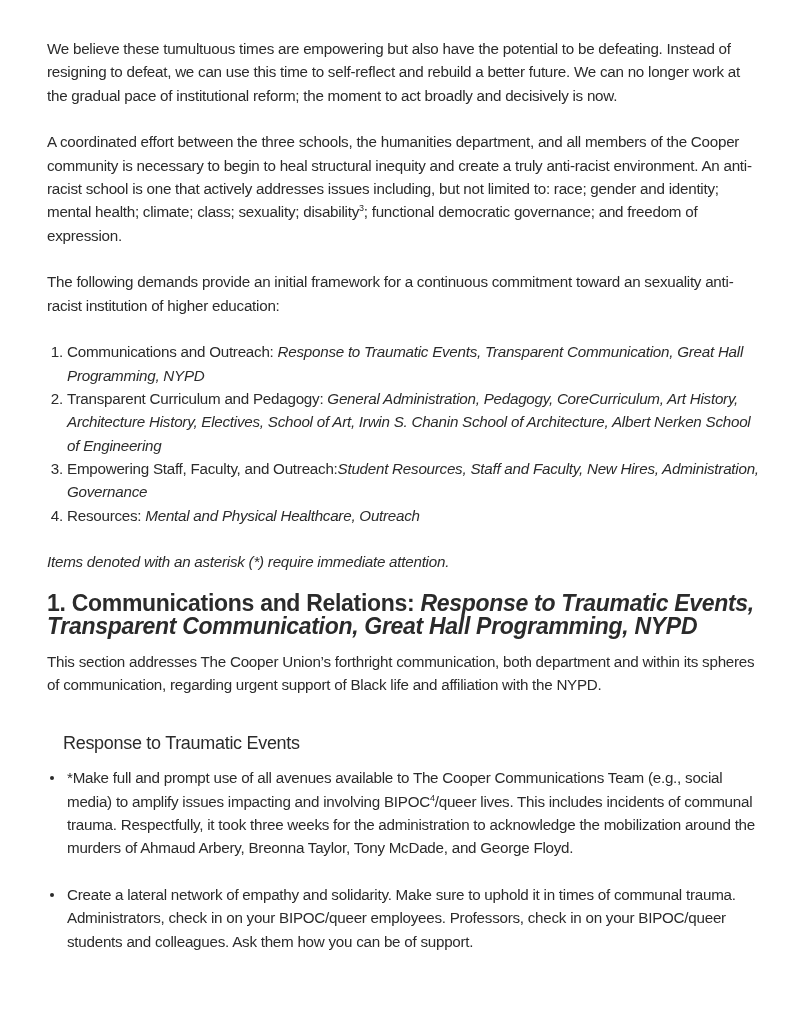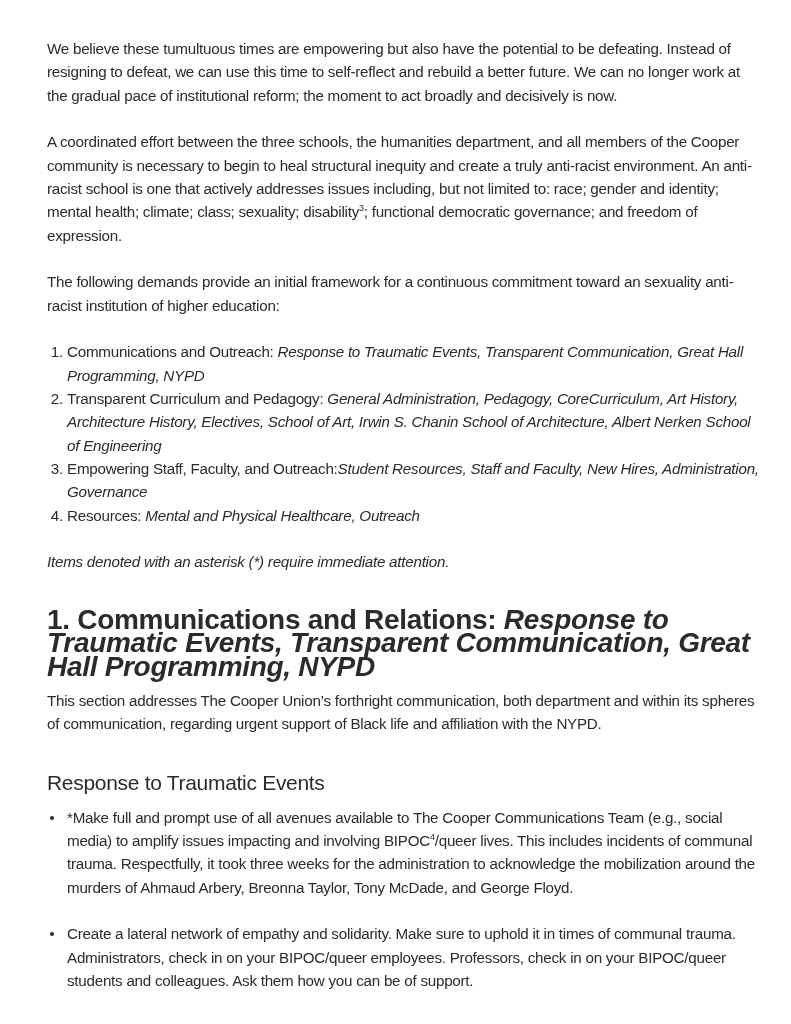--- a/index.html
+++ b/index.html
@@ -8,28 +8,28 @@
     font-family: "Liberation Sans", sans-serif;
     color: #2b2b2b;
   }
   .page { position: relative; padding: 37px 30px 0 47px; }
   p, li { font-size: 15.2px; line-height: 23.3px; letter-spacing: -0.25px; margin: 0; }
   p.para { margin-bottom: 23.5px; }
   sup { font-size: 9px; line-height: 0; vertical-align: 6px; }
   em { font-style: italic; }
   ol.demands { margin: 0 0 23.5px 0; padding-left: 20px; }
   ol.demands li { padding-left: 0; }
-  p.note { margin-bottom: 34px; }
+  p.note { margin-bottom: 18px; }
   h1.sec {
-    font-size: 28px; line-height: 23.5px; font-weight: bold; margin: 0 0 11px 0;
+    font-size: 23px; line-height: 23.5px; font-weight: bold; margin: 0 0 11px 0;
     color: #2b2b2b; letter-spacing: -0.3px;
   }
   h1.sec em { font-weight: bold; }
   p.sec-intro { margin-bottom: 34px; }
-  h2.sub { font-size: 21px; font-weight: normal; line-height: 26px; margin: 0 0 10px 0; letter-spacing: -0.3px; }
+  h2.sub { font-size: 18px; font-weight: normal; line-height: 26px; margin: 0 0 10px 16px; letter-spacing: -0.3px; }
   ul.bullets { margin: 0; padding-left: 20px; list-style: none; }
   ul.bullets li { position: relative; margin-bottom: 23.5px; }
   ul.bullets li::before {
     content: ""; position: absolute; left: -17px; top: 10px;
     width: 4px; height: 4px; border-radius: 50%; background: #2b2b2b;
   }
 </style>
 </head>
 <body>
 

